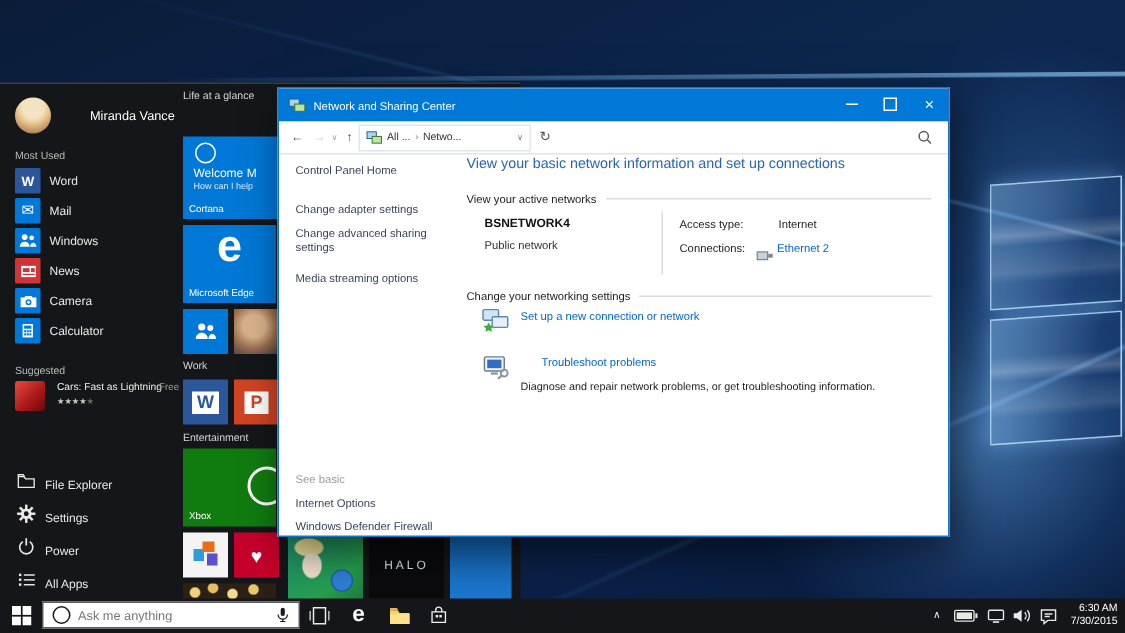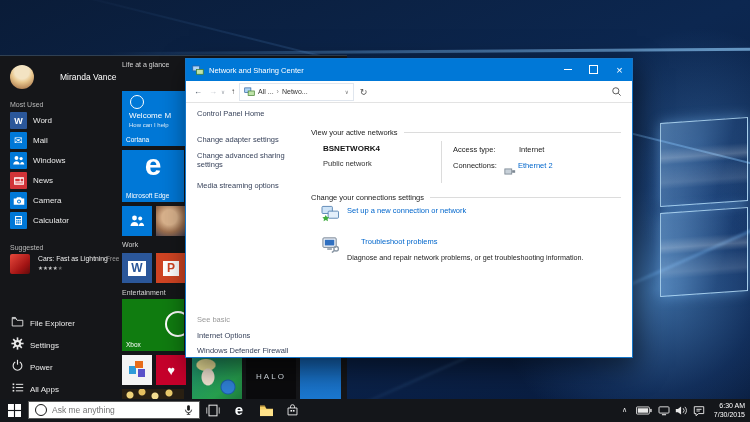--- a/index.html
+++ b/index.html
@@ -310,20 +310,21 @@
     </div>
 
     <div class="navlink abs nw" style="left:11px;top:50px;">Control Panel Home</div>
     <div class="navlink abs nw" style="left:11px;top:76px;">Change adapter settings</div>
     <div class="navlink abs" style="left:11px;top:92px;width:92px;line-height:9px;">Change advanced sharing settings</div>
     <div class="navlink abs nw" style="left:11px;top:122px;">Media streaming options</div>
     <div class="abs nw" style="left:11px;top:256px;font-size:7.5px;color:#9a9a9a;">See basic</div>
     <div class="navlink abs nw" style="left:11px;top:272px;">Internet Options</div>
     <div class="navlink abs nw" style="left:11px;top:287px;">Windows Defender Firewall</div>
 
+    <div class="abs nw" style="left:125px;top:45px;font-size:9.5px;color:#2864b0;">View your basic network information and set up connections</div>
 
     <div class="sectionrow abs" style="left:125px;top:69px;width:310px;">
       <span class="body7 nw">View your active networks</span>
         <span class="rule"></span>
     </div>
 
     <div class="abs nw" style="left:137px;top:85px;font-size:8px;font-weight:bold;color:#111;">BSNETWORK4</div>
     <div class="abs nw" style="left:137px;top:100px;font-size:7.5px;color:#333;">Public network</div>
     <div class="abs" style="left:255px;top:82px;width:1px;height:42px;background:#dcdcdc;"></div>
     <div class="abs nw body7" style="left:267px;top:86px;">Access type:</div>
@@ -331,21 +332,21 @@
     <div class="abs nw body7" style="left:267px;top:102px;">Connections:</div>
     <span class="abs" style="left:318px;top:103px;">
       <svg width="12" height="9" viewBox="0 0 14 10">
           <rect x="1" y="2" width="8" height="6" fill="#c8d1d9" stroke="#7d8894" stroke-width="1"></rect>
           <rect x="9.5" y="3.5" width="3.5" height="3" fill="#7d8894"></rect>
         </svg>
     </span>
     <div class="abs nw" style="left:332px;top:102px;font-size:7.5px;color:#0066cc;">Ethernet 2</div>
 
     <div class="sectionrow abs" style="left:125px;top:134px;width:310px;">
-      <span class="body7 nw">Change your connections settings</span>
+      <span class="body7 nw">Change your networking settings</span>
         <span class="rule"></span>
     </div>
 
     <span class="abs" style="left:135px;top:146px;">
       <svg width="19" height="17" viewBox="0 0 20 18">
           <rect x="1" y="1.5" width="11" height="7.5" rx="1" fill="#cfe4f7" stroke="#5b87b5" stroke-width="1"></rect>
           <rect x="7.5" y="6.5" width="11" height="7.5" rx="1" fill="#e3effb" stroke="#5b87b5" stroke-width="1"></rect>
           <path d="M5 10.5l1.2 2.2 2.4.4-1.7 1.7.4 2.4L5 16l-2.3 1.2.4-2.4-1.7-1.7 2.4-.4z" fill="#3fae3f"></path>
         </svg>
     </span>

